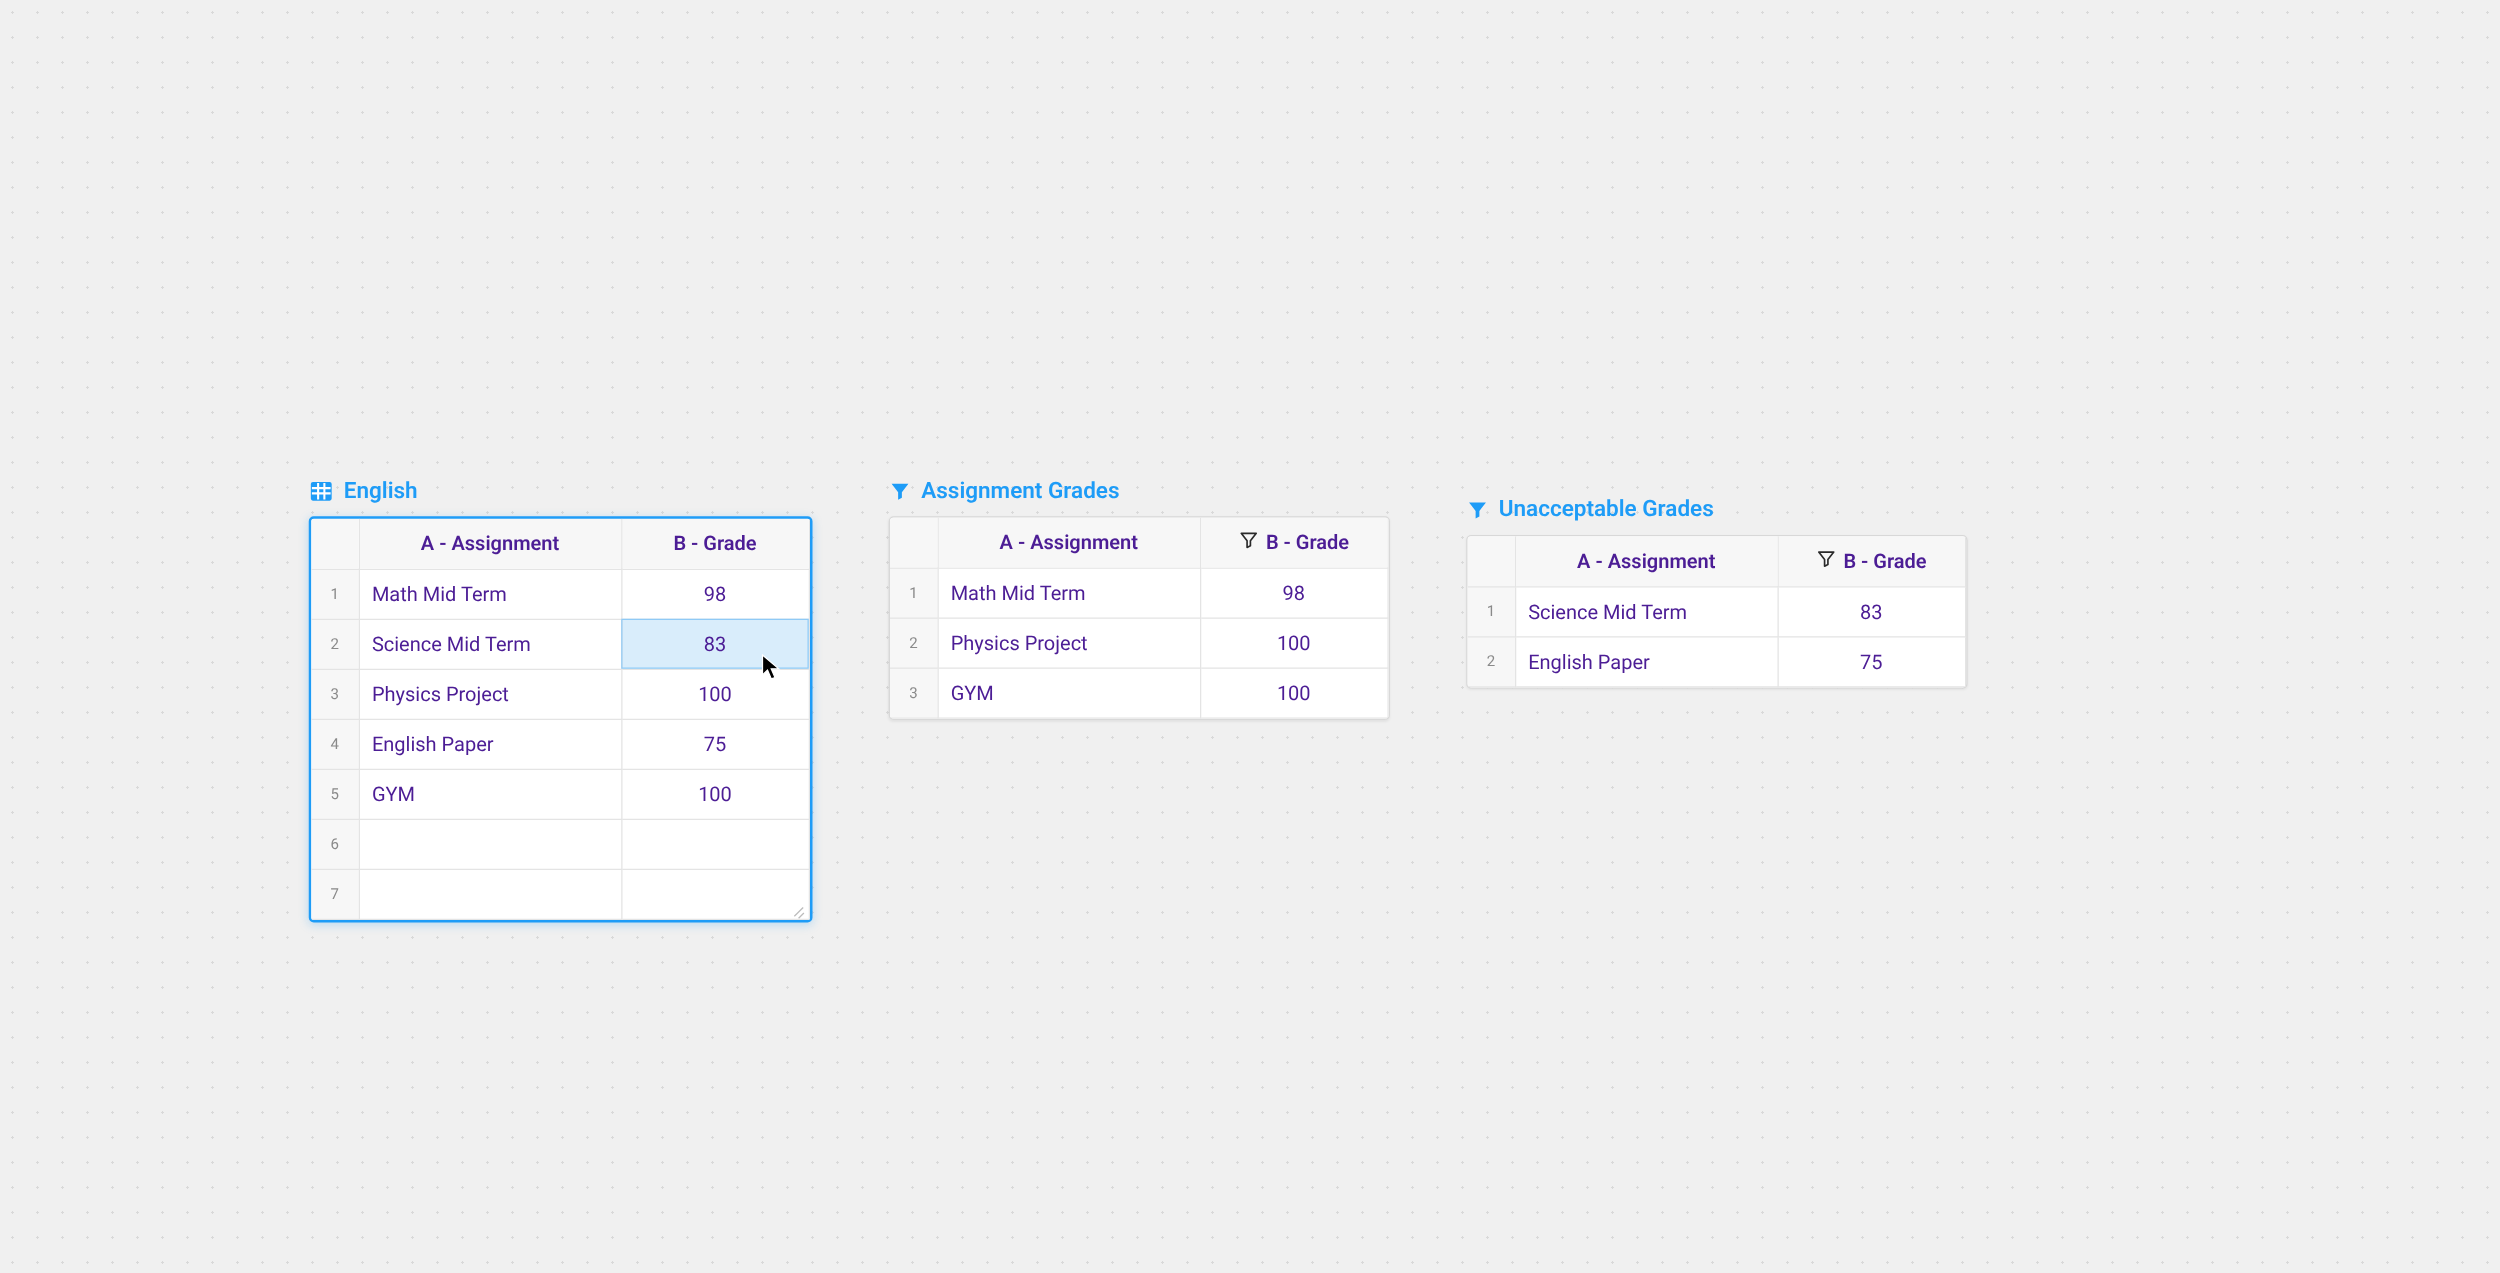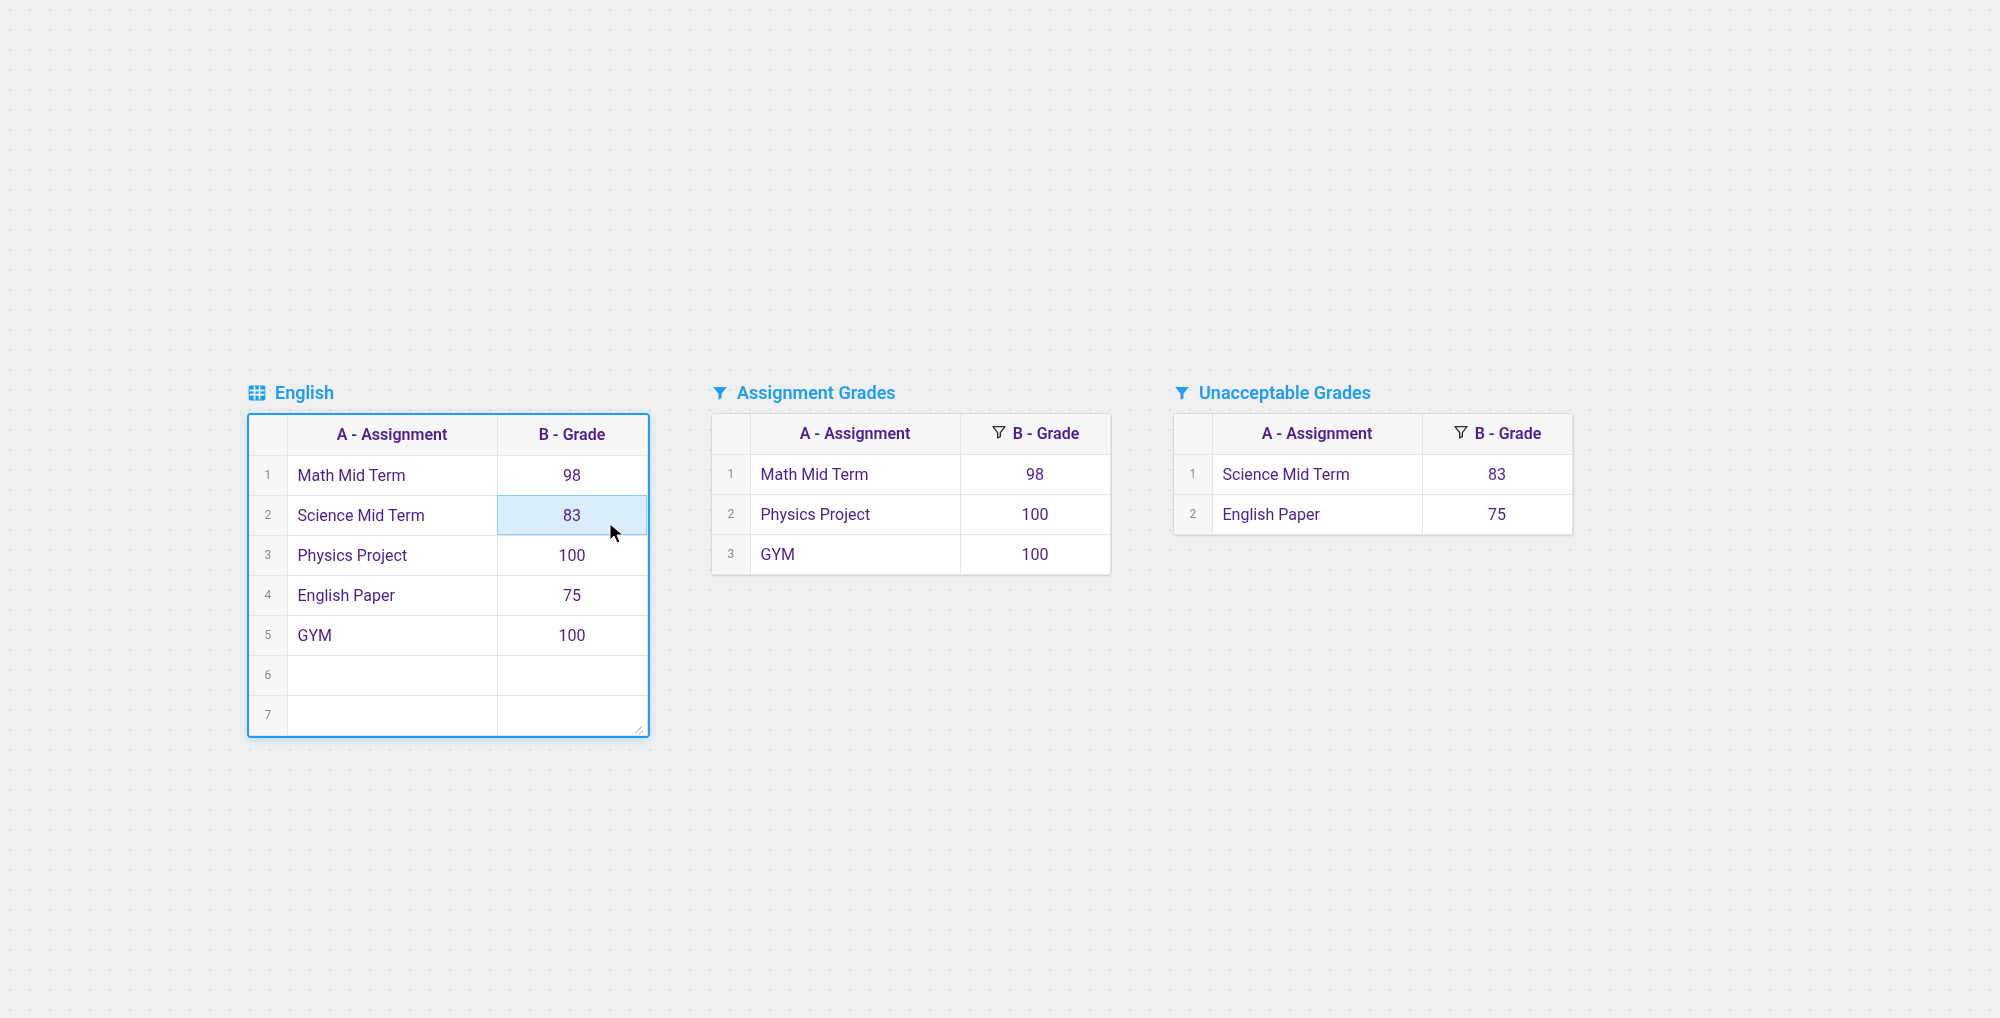--- a/index.html
+++ b/index.html
@@ -98,21 +98,21 @@
   .cursor-arrow {
     position: absolute;
     width: 18px; height: 22px;
     pointer-events: none;
     z-index: 50;
   }
 
   
   #panel-grades     { left: 247px; top: 382px; }
   #panel-acceptable { left: 711px; top: 382px; }
-  #panel-unacceptable { left: 1173px; top: 382px; }
+  #panel-unacceptable { left: 1173px; top: 397px; }
 </style>
 </head>
 <body>
 
 <div class="panel" id="panel-grades">
   <div class="panel-title">
     <span>
       <svg width="20" height="20" viewBox="0 0 24 24" fill="none" stroke="#1e9cf7" stroke-width="2">
         <rect x="3" y="4" width="18" height="16" rx="1" fill="#1e9cf7" stroke="#1e9cf7"></rect>
         <line x1="3" y1="9" x2="21" y2="9" stroke="#fff"></line>

